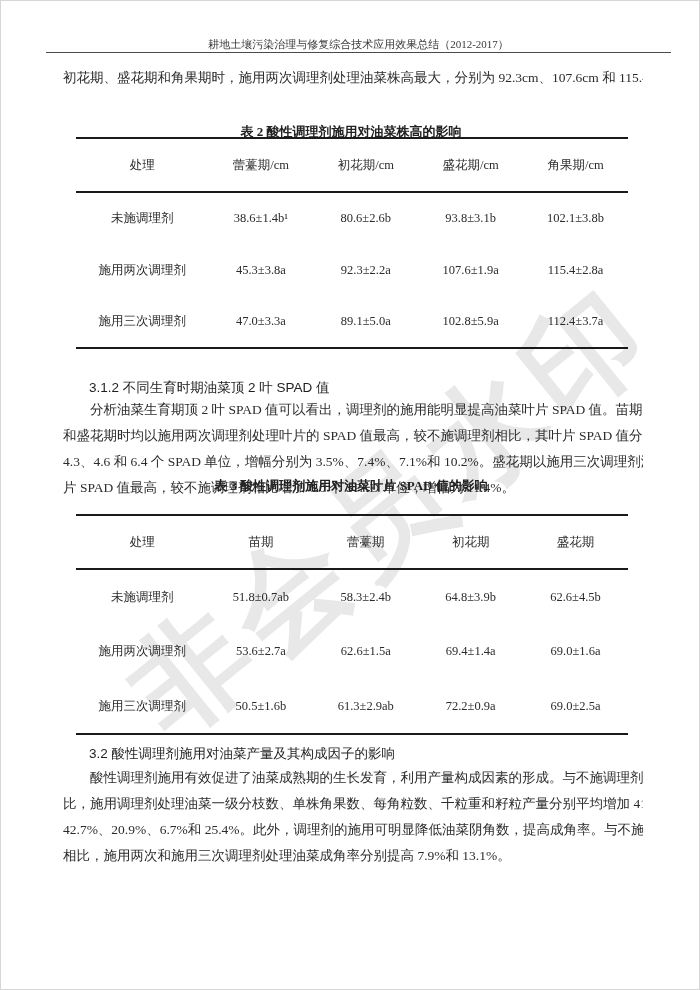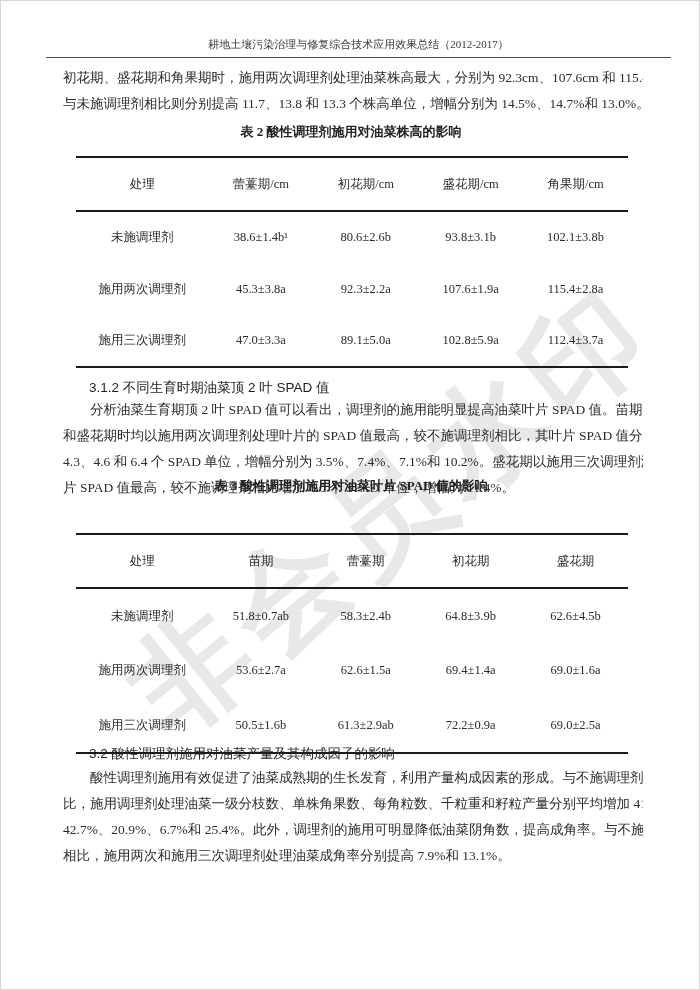--- a/index.html
+++ b/index.html
@@ -30,21 +30,20 @@
     user-select: none;
   }
 
   
   .running-header {
     top: 36px; left: 45px; width: 625px;
     text-align: center;
     font-size: 11px;
     color: #3a3a3a;
     border-bottom: 1px solid #4a4a4a;
-    padding-bottom: 5px;
   }
 
   
   .para { left: 62px; width: 580px; font-size: 13.5px; color: #2b2b2b; }
   .para .line { height: 26px; line-height: 26px; white-space: nowrap; overflow: hidden; }
   .para .indent { text-indent: 2em; }
 
   .caption {
     left: 0; width: 700px;
     text-align: center;
@@ -70,21 +69,20 @@
   }
 
   
   .tbl { left: 75px; width: 552px; }
   .tbl table {
     width: 100%;
     border-collapse: collapse;
     table-layout: fixed;
     font-size: 12.5px;
     color: #2b2b2b;
-    margin-top: 19px;
   }
   .tbl table { border-top: 2px solid #1a1a1a; border-bottom: 2px solid #1a1a1a; }
   .tbl thead tr { border-bottom: 2px solid #1a1a1a; }
   .tbl th, .tbl td {
     text-align: center;
     vertical-align: middle;
     font-weight: normal;
     padding: 0;
     overflow: hidden;
     white-space: nowrap;
@@ -109,21 +107,20 @@
 <div class="page">
 
   <div class="watermark">非会员水印</div>
 
   <div class="running-header">
     <span>耕地土壤污染治理与修复综合技术应用效果总结（2012-2017）</span>
   </div>
 
   <div class="para" style="top:64px;">
     <div class="line">初花期、盛花期和角果期时，施用两次调理剂处理油菜株高最大，分别为 92.3cm、107.6cm 和 115.4cm，</div>
-    <div class="line">与未施调理剂相比则分别提高 11.7、13.8 和 13.3 个株高单位，增幅分别为 14.5%、14.7%和 13.0%。</div>
   </div>
 
   <div class="caption" style="top:122px;">表 2 酸性调理剂施用对油菜株高的影响</div>
 
   <div class="tbl" style="top:136px;">
     <table id="table2">
       <colgroup>
         <col class="c0">
           <col class="cn">
           <col class="cn">

